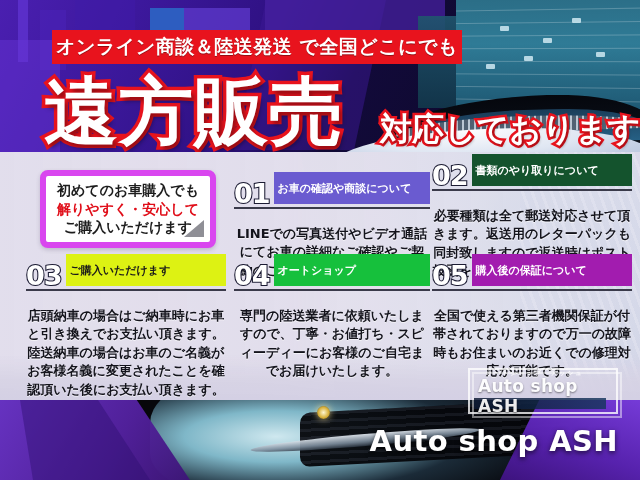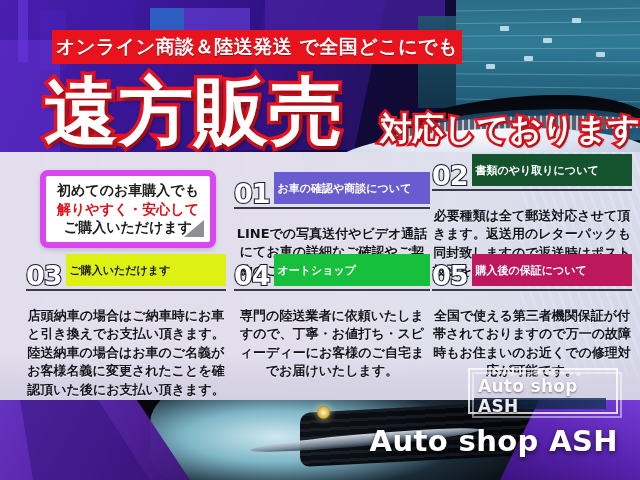--- a/index.html
+++ b/index.html
@@ -102,21 +102,21 @@
   .p-lbl{flex:1;height:32px;display:flex;align-items:center;padding:0 6px 0 4px;
      font-size:11px;font-weight:bold;white-space:nowrap;margin-bottom:1px;}
   .p-rule{height:2px;background:#3a3a4a;margin-top:2px;}
   .p-body{font-size:13px;font-weight:bold;color:#14141c;line-height:1.42;
      text-align:center;padding-top:16px;text-shadow:0 1px 0 rgba(255,255,255,.6);}
 
   .bar-blue{background:#6a5bd0;color:#ffffff;}
   .bar-pink{background:#14532d;color:#ffffff;}
   .bar-lime{background:#ddf213;color:#1a1a1a;}
   .bar-green{background:#16c03c;color:#ffffff;}
-  .bar-cyan{background:#be185d;color:#ffffff;}
+  .bar-cyan{background:#a21caf;color:#ffffff;}
 
   #p1{left:234px;top:180px;width:196px;}
   #p2{left:432px;top:162px;width:200px;}
   #p3{left:26px;top:262px;width:200px;}
   #p4{left:234px;top:262px;width:196px;}
   #p5{left:432px;top:262px;width:200px;}
 
   
   .wm{position:absolute;left:468px;top:368px;width:150px;height:46px;z-index:6;
       opacity:.92;}

